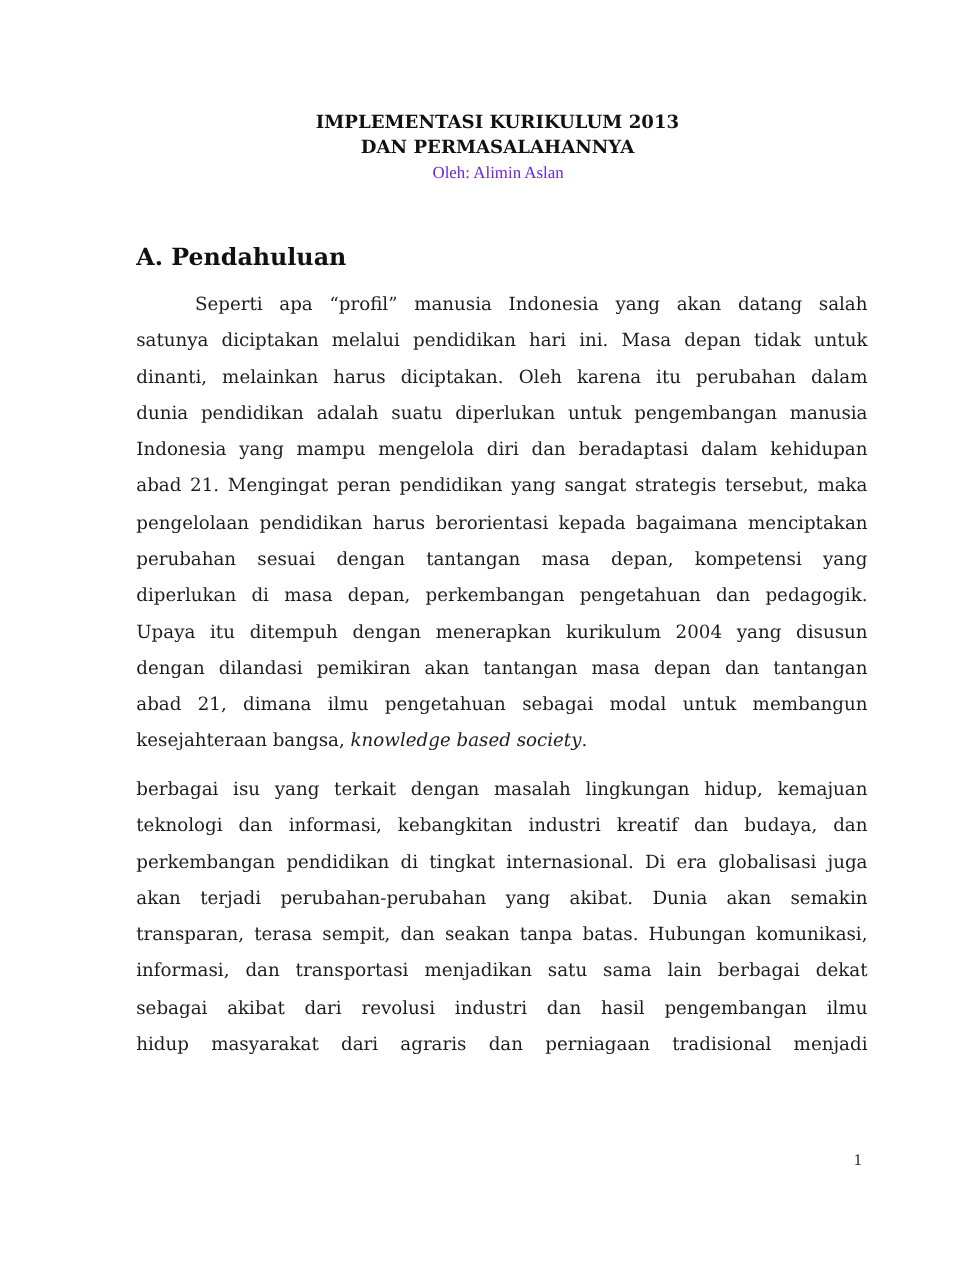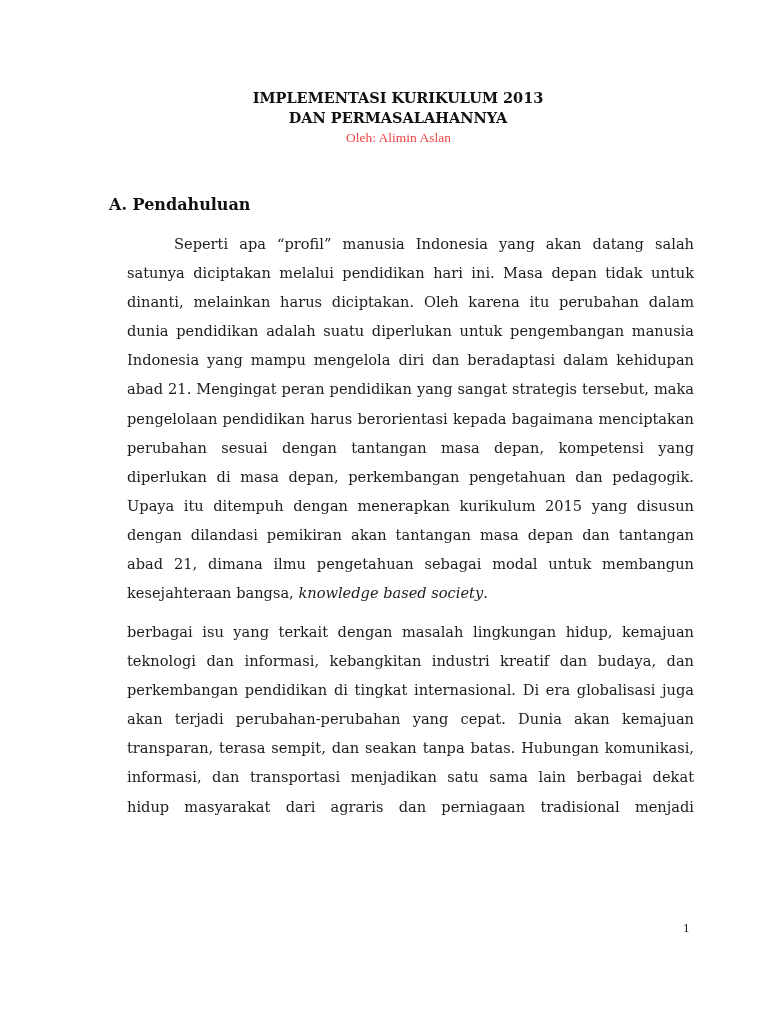--- a/index.html
+++ b/index.html
@@ -36,48 +36,47 @@
     .author {
       position: absolute;
       top: 130px;
       left: 0;
       width: 768px;
       text-align: center;
       padding-left: 29px;
       box-sizing: border-box;
       font-size: 13.5px;
       font-family: "Liberation Serif", serif;
-      color: #ef4444;
+      color: #6d28d9;
     }
     .section-heading {
       position: absolute;
       top: 195px;
       left: 109px;
       font-weight: bold;
-      font-size: 16px;
+      font-size: 19px;
       color: #111;
     }
     .body-text {
       position: absolute;
       left: 109px;
       width: 585px;
       font-size: 14.6px;
       line-height: 29.1px;
       text-align: justify;
       color: #1c1c1c;
     }
     .para-1 { top: 229px; }
     .para-2 { top: 617px; }
     .line {
       display: block;
       text-align: justify;
       text-align-last: justify;
       white-space: nowrap;
       height: 29.1px;
-      margin-left: 18px;
     }
     .line.last {
       text-align-last: left;
     }
     .line.indent {
       padding-left: 47px;
     }
     .line span.it { font-style: italic; }
     .page-number {
       position: absolute;
@@ -102,30 +101,31 @@
   <div class="body-text para-1">
     <span class="line indent">Seperti apa “profil” manusia Indonesia yang akan datang salah</span>
     <span class="line">satunya diciptakan melalui pendidikan hari ini. Masa depan tidak untuk</span>
     <span class="line">dinanti, melainkan harus diciptakan. Oleh karena itu perubahan dalam</span>
     <span class="line">dunia pendidikan adalah suatu diperlukan untuk pengembangan manusia</span>
     <span class="line">Indonesia yang mampu mengelola diri dan beradaptasi dalam kehidupan</span>
     <span class="line">abad 21. Mengingat peran pendidikan yang sangat strategis tersebut, maka</span>
     <span class="line">pengelolaan pendidikan harus berorientasi kepada bagaimana menciptakan</span>
     <span class="line">perubahan sesuai dengan tantangan masa depan, kompetensi yang</span>
     <span class="line">diperlukan di masa depan, perkembangan pengetahuan dan pedagogik.</span>
-    <span class="line">Upaya itu ditempuh dengan menerapkan kurikulum 2015 yang disusun</span>
+    <span class="line">Upaya itu ditempuh dengan menerapkan kurikulum 2004 yang disusun</span>
     <span class="line">dengan dilandasi pemikiran akan tantangan masa depan dan tantangan</span>
     <span class="line">abad 21, dimana ilmu pengetahuan sebagai modal untuk membangun</span>
     <span class="line last"><span>kesejahteraan bangsa, </span><span class="it">knowledge based society</span><span>.</span></span>
   </div>
 
   <div class="body-text para-2">
     <span class="line">berbagai isu yang terkait dengan masalah lingkungan hidup, kemajuan</span>
     <span class="line">teknologi dan informasi, kebangkitan industri kreatif dan budaya, dan</span>
     <span class="line">perkembangan pendidikan di tingkat internasional. Di era globalisasi juga</span>
-    <span class="line">akan terjadi perubahan-perubahan yang cepat. Dunia akan kemajuan</span>
+    <span class="line">akan terjadi perubahan-perubahan yang akibat. Dunia akan semakin</span>
     <span class="line">transparan, terasa sempit, dan seakan tanpa batas. Hubungan komunikasi,</span>
     <span class="line">informasi, dan transportasi menjadikan satu sama lain berbagai dekat</span>
+    <span class="line">sebagai akibat dari revolusi industri dan hasil pengembangan ilmu</span>
     <span class="line">hidup masyarakat dari agraris dan perniagaan tradisional menjadi</span>
   </div>
 
   <div class="page-number">1</div>
 </div>
 
 </body></html>

